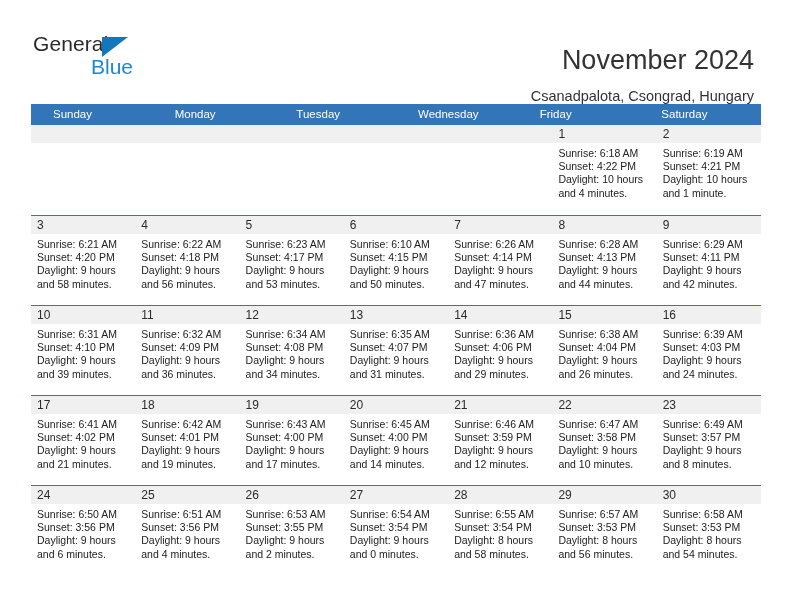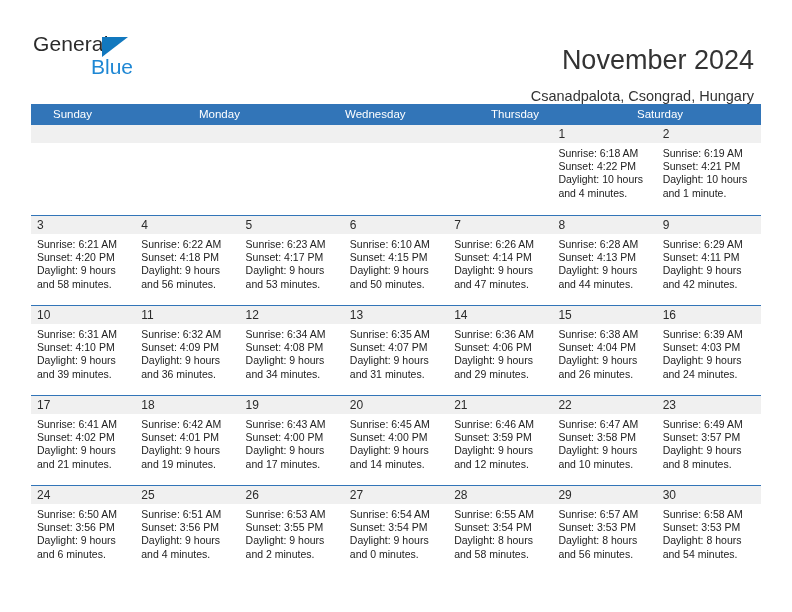--- a/index.html
+++ b/index.html
@@ -161,22 +161,23 @@
     </div>
 
     <div class="title">November 2024</div>
     <div class="subtitle">Csanadpalota, Csongrad, Hungary</div>
   </div>
 
   <div class="calendar">
     <div class="weekday-row" id="weekday-row">
         <div class="weekday">Sunday</div>
         <div class="weekday">Monday</div>
+        <div class="weekday">Tuesday</div>
         <div class="weekday">Wednesday</div>
-        <div class="weekday">Thursday</div>
+        <div class="weekday">Friday</div>
         <div class="weekday">Saturday</div>
       </div>
     <div id="weeks-container">
         <div class="week-row first">
           <div class="day-cell empty">
             <div class="day-num-band"></div>
           </div>
           <div class="day-cell empty">
             <div class="day-num-band"></div>
           </div>

